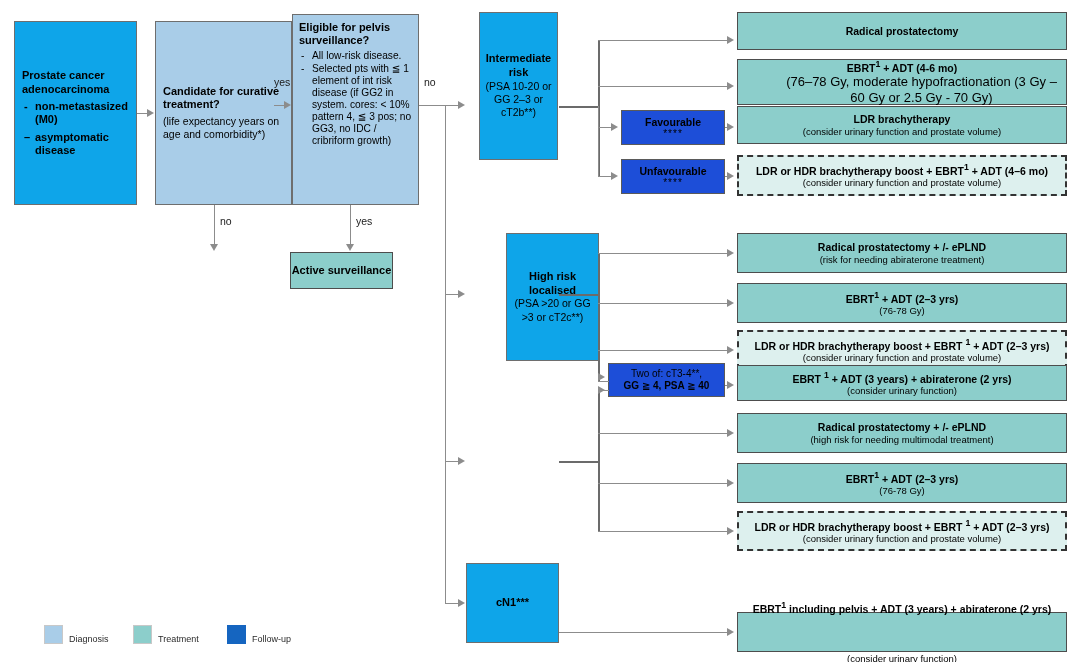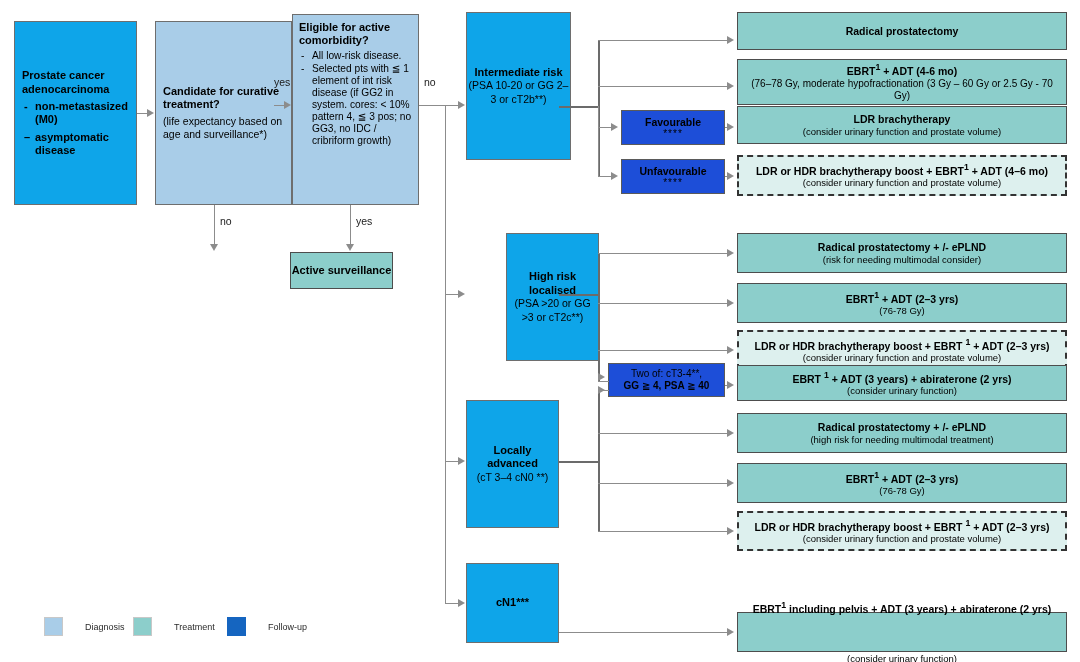--- a/index.html
+++ b/index.html
@@ -32,21 +32,21 @@
   .ln.h.thick{height:1.6px;}
   .ln.v.thick{width:1.6px;}
 
   .arw{position:absolute;width:0;height:0;
        border-top:4px solid transparent;border-bottom:4px solid transparent;
        border-left:7px solid #8c8c8c;}
   .arwd{position:absolute;width:0;height:0;
        border-left:4px solid transparent;border-right:4px solid transparent;
        border-top:7px solid #8c8c8c;}
 
-  .legend{position:absolute;display:flex;align-items:center;gap:22px;}
+  .legend{position:absolute;display:flex;align-items:flex-end;gap:6px;margin-top:8px;}
   .sw{width:17px;height:17px;border:1px solid #c8c8c8;}
   .lgtxt{font-size:9px;color:#2b2b2b;}
 
   .bullets{text-align:left;width:100%;box-sizing:border-box;padding-left:2px;}
   .bullets div{display:flex;gap:4px;line-height:1.18;}
   .bullets div span.bl{width:7px;flex:none;}
 </style>
 </head>
 <body>
 
@@ -61,56 +61,52 @@
       </div>
       <div style="margin-top:5px;">
         <span class="bl">–</span>
         <span>asymptomatic disease</span>
       </div>
     </div>
   </div>
 
   <div class="node n-blue" style="left:155px;top:21px;width:137px;height:184px;padding:8px 7px;align-items:flex-start;justify-content:center;">
     <div class="ttl" style="font-size:11px;line-height:1.25;text-align:left;">Candidate for curative treatment?</div>
-    <div class="sub" style="font-size:10.5px;line-height:1.25;text-align:left;margin-top:3px;">(life expectancy based on age and surveillance*)</div>
+    <div class="sub" style="font-size:10.5px;line-height:1.25;text-align:left;margin-top:3px;">(life expectancy years on age and comorbidity*)</div>
   </div>
 
   <div class="node n-blue" style="left:292px;top:14px;width:127px;height:191px;padding:6px 6px;align-items:flex-start;justify-content:flex-start;">
-    <div class="ttl" style="font-size:11px;line-height:1.22;text-align:left;">Eligible for active comorbidity?</div>
+    <div class="ttl" style="font-size:11px;line-height:1.22;text-align:left;">Eligible for pelvis surveillance?</div>
     <div class="bullets" style="font-size:10.2px;margin-top:2px;">
       <div>
         <span class="bl">-</span>
         <span>All low-risk disease.</span>
       </div>
       <div style="margin-top:1px;">
         <span class="bl">-</span>
         <span>Selected pts with ≦ 1 element of int risk disease (if GG2 in system. cores: &lt; 10% pattern 4, ≦ 3 pos; no GG3, no IDC / cribriform growth)</span>
       </div>
     </div>
   </div>
 
 
   <div class="node n-teal" style="left:290px;top:252px;width:103px;height:37px;">
     <div class="ttl" style="font-size:11px;line-height:1.25;">Active surveillance</div>
   </div>
 
-  <div class="node n-white" style="left:466px;top:12px;width:105px;height:148px;text-align:center;">
+  <div class="node n-white" style="left:479px;top:12px;width:79px;height:148px;text-align:center;">
     <div class="ttl" style="font-size:11px;line-height:1.25;">Intermediate risk</div>
     <div class="sub" style="font-size:10.5px;line-height:1.28;">(PSA 10-20 or GG 2–3 or cT2b**)</div>
   </div>
 
   <div class="node n-white" style="left:466px;top:233px;width:93px;height:128px;margin-left:40px;">
     <div class="ttl" style="font-size:11px;line-height:1.25;">High risk localised</div>
     <div class="sub" style="font-size:10.5px;line-height:1.28;">(PSA &gt;20 or GG &gt;3 or cT2c**)</div>
   </div>
 
-  <div class="node n-white" style="left:466px;top:400px;width:93px;height:128px;">
-    <div class="ttl" style="font-size:11px;line-height:1.25;">Locally advanced</div>
-    <div class="sub" style="font-size:10.5px;line-height:1.28;">(cT 3–4 cN0 **)</div>
-  </div>
 
   <div class="node n-white" style="left:466px;top:563px;width:93px;height:80px;">
     <div class="ttl" style="font-size:11px;line-height:1.25;">cN1***</div>
   </div>
 
   <div class="node n-mblue" style="left:621px;top:110px;width:104px;height:35px;">
     <div class="ttl" style="font-size:10.5px;line-height:1.2;">Favourable</div>
     <div class="sub" style="font-size:10px;letter-spacing:1px;">****</div>
   </div>
 
@@ -123,36 +119,36 @@
     <div style="font-size:10px;line-height:1.22;">Two of: cT3-4**,</div>
     <div style="font-size:10px;font-weight:bold;line-height:1.22;">GG ≧ 4, PSA ≧ 40</div>
   </div>
 
   <div class="node n-teal" style="left:737px;top:12px;width:330px;height:38px;padding:2px 6px;">
     <div class="ttl" style="font-size:10.5px;line-height:1.22;">Radical prostatectomy</div>
   </div>
 
   <div class="node n-teal" style="left:737px;top:59px;width:330px;height:46px;padding:2px 5px;">
     <div class="ttl" style="font-size:10.5px;line-height:1.22;">EBRT<sup>1</sup> + ADT (4-6 mo)</div>
-    <div class="sub" style="font-size:10px;line-height:1.2;">(76–78 Gy, moderate hypofractionation (3 Gy – 60 Gy or 2.5 Gy - 70 Gy)</div>
+    <div class="sub" style="font-size:13px;line-height:1.2;margin-left:39px;">(76–78 Gy, moderate hypofractionation (3 Gy – 60 Gy or 2.5 Gy - 70 Gy)</div>
   </div>
 
   <div class="node n-teal" style="left:737px;top:106px;width:330px;height:38px;padding:2px 6px;">
     <div class="ttl" style="font-size:10.5px;line-height:1.22;">LDR brachytherapy</div>
     <div class="sub" style="font-size:9.5px;line-height:1.2;">(consider urinary function and prostate volume)</div>
   </div>
 
   <div class="node n-dash" style="left:737px;top:155px;width:330px;height:41px;padding:2px 6px;">
     <div class="ttl" style="font-size:10.5px;line-height:1.22;">LDR or HDR brachytherapy boost + EBRT<sup>1</sup> + ADT (4–6 mo)</div>
     <div class="sub" style="font-size:9.5px;line-height:1.2;">(consider urinary function and prostate volume)</div>
   </div>
 
   <div class="node n-teal" style="left:737px;top:233px;width:330px;height:40px;padding:2px 6px;">
     <div class="ttl" style="font-size:10.5px;line-height:1.22;">Radical prostatectomy + /- ePLND</div>
-    <div class="sub" style="font-size:9.5px;line-height:1.2;">(risk for needing multimodal consider)</div>
+    <div class="sub" style="font-size:9.5px;line-height:1.2;">(risk for needing abiraterone treatment)</div>
   </div>
 
   <div class="node n-teal" style="left:737px;top:283px;width:330px;height:40px;padding:2px 6px;">
     <div class="ttl" style="font-size:10.5px;line-height:1.22;">EBRT<sup>1</sup> + ADT (2–3 yrs)</div>
     <div class="sub" style="font-size:9.5px;line-height:1.2;">(76-78 Gy)</div>
   </div>
 
   <div class="node n-dash" style="left:737px;top:330px;width:330px;height:40px;padding:2px 6px;">
     <div class="ttl" style="font-size:10.5px;line-height:1.22;">LDR or HDR brachytherapy boost + EBRT <sup>1</sup> + ADT (2–3 yrs)</div>
     <div class="sub" style="font-size:9.5px;line-height:1.2;">(consider urinary function and prostate volume)</div>

